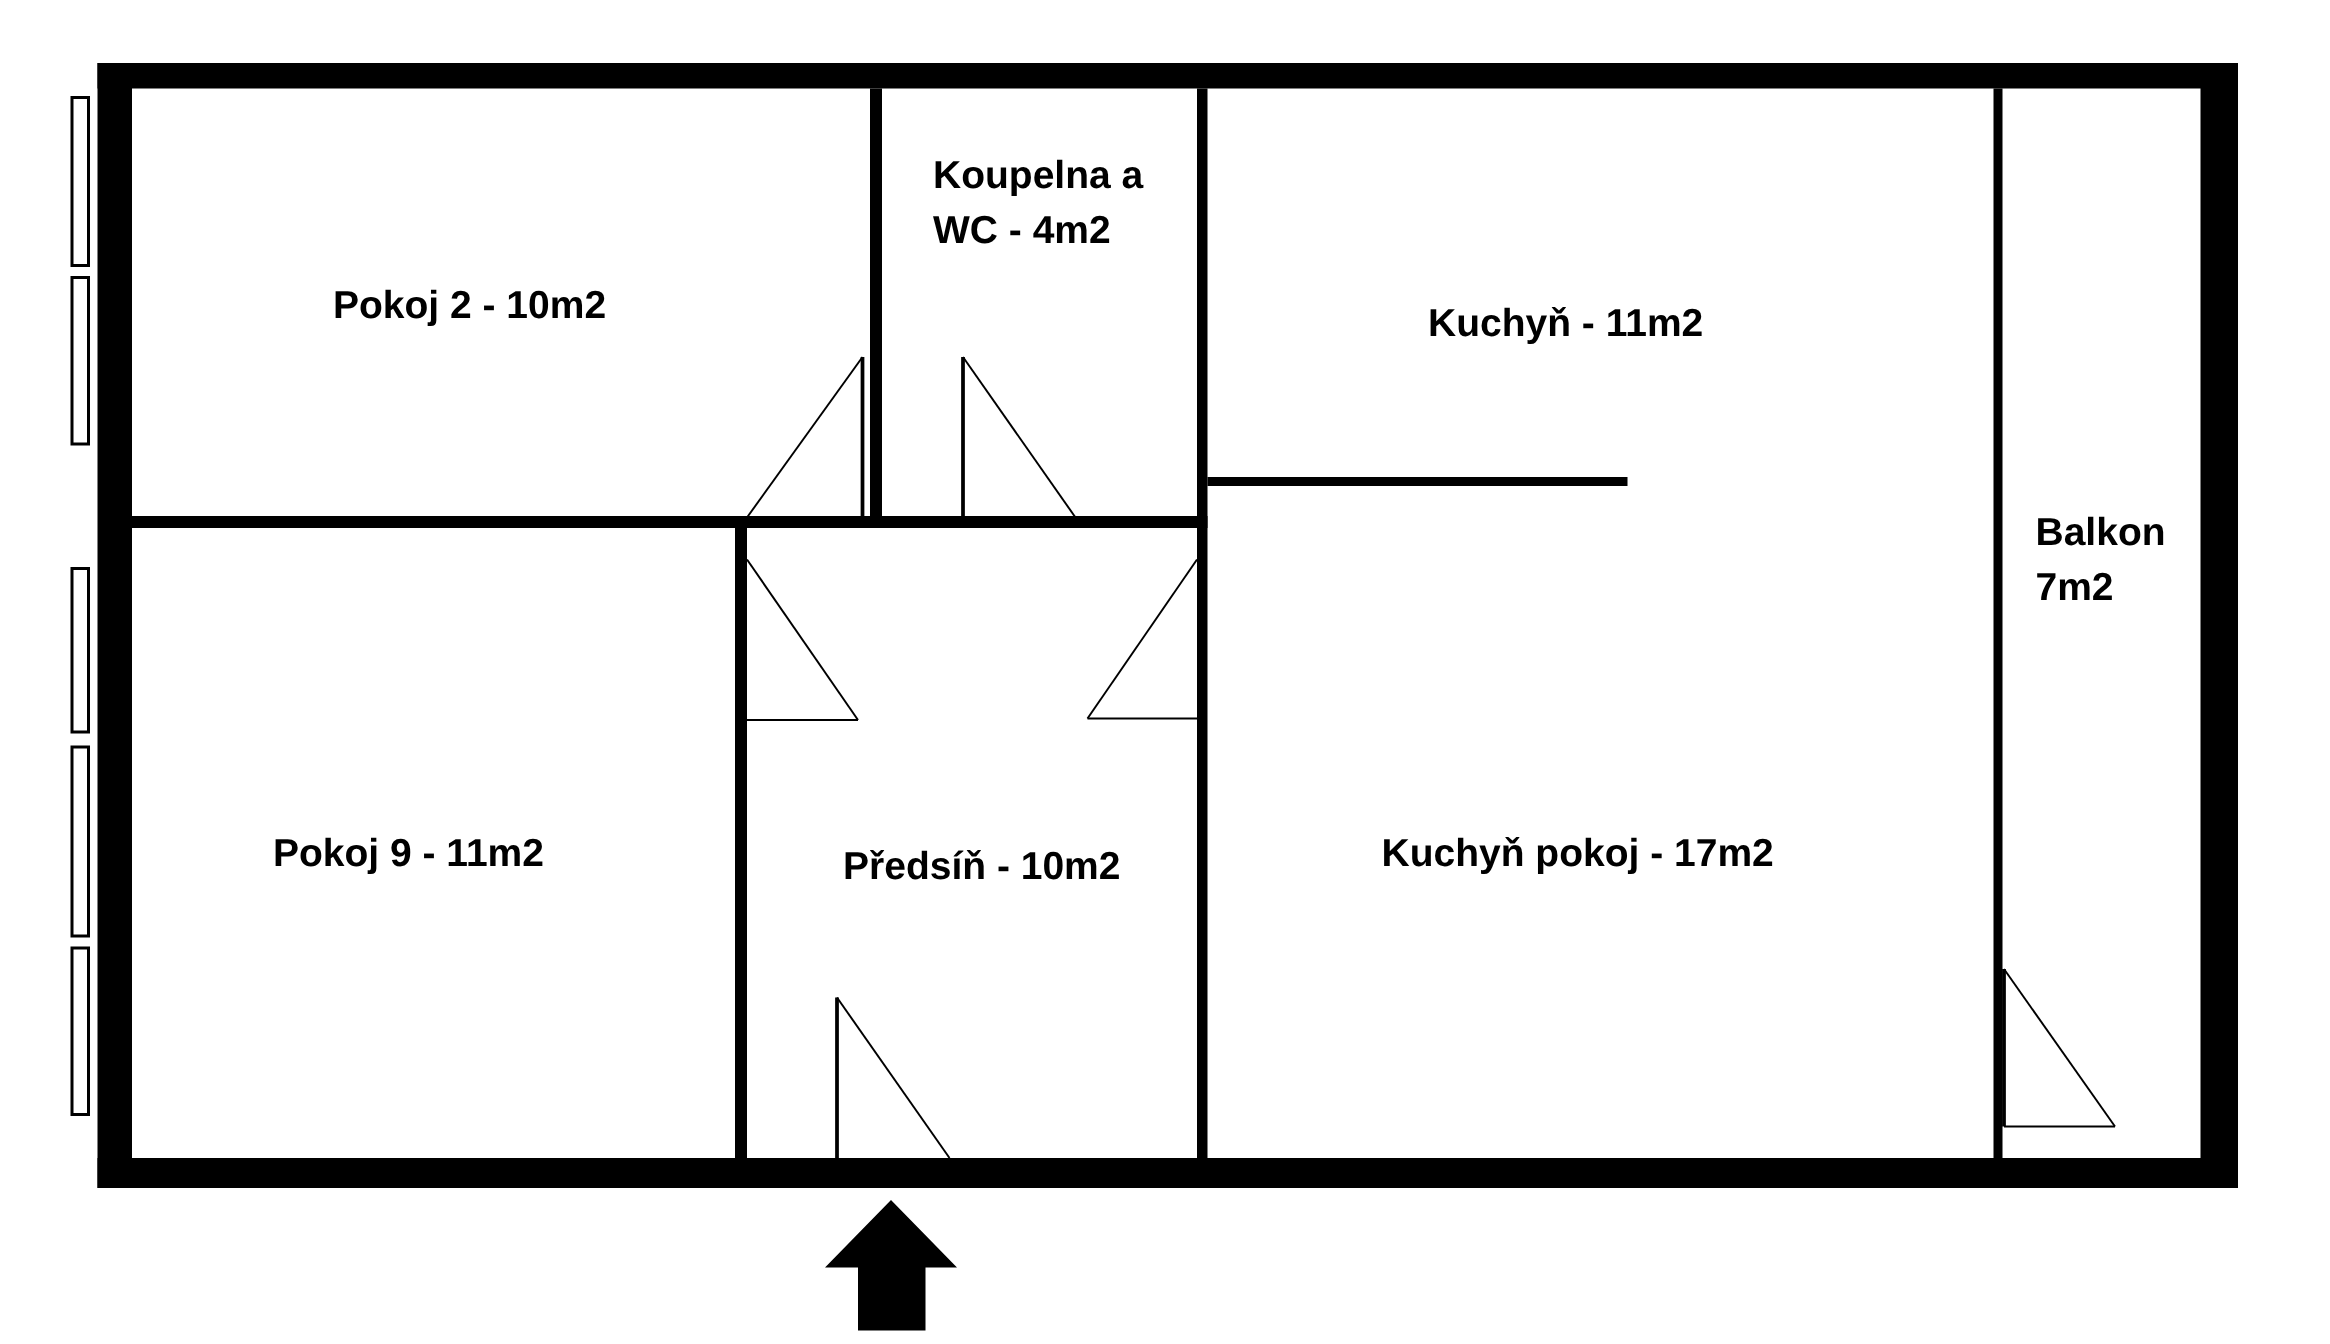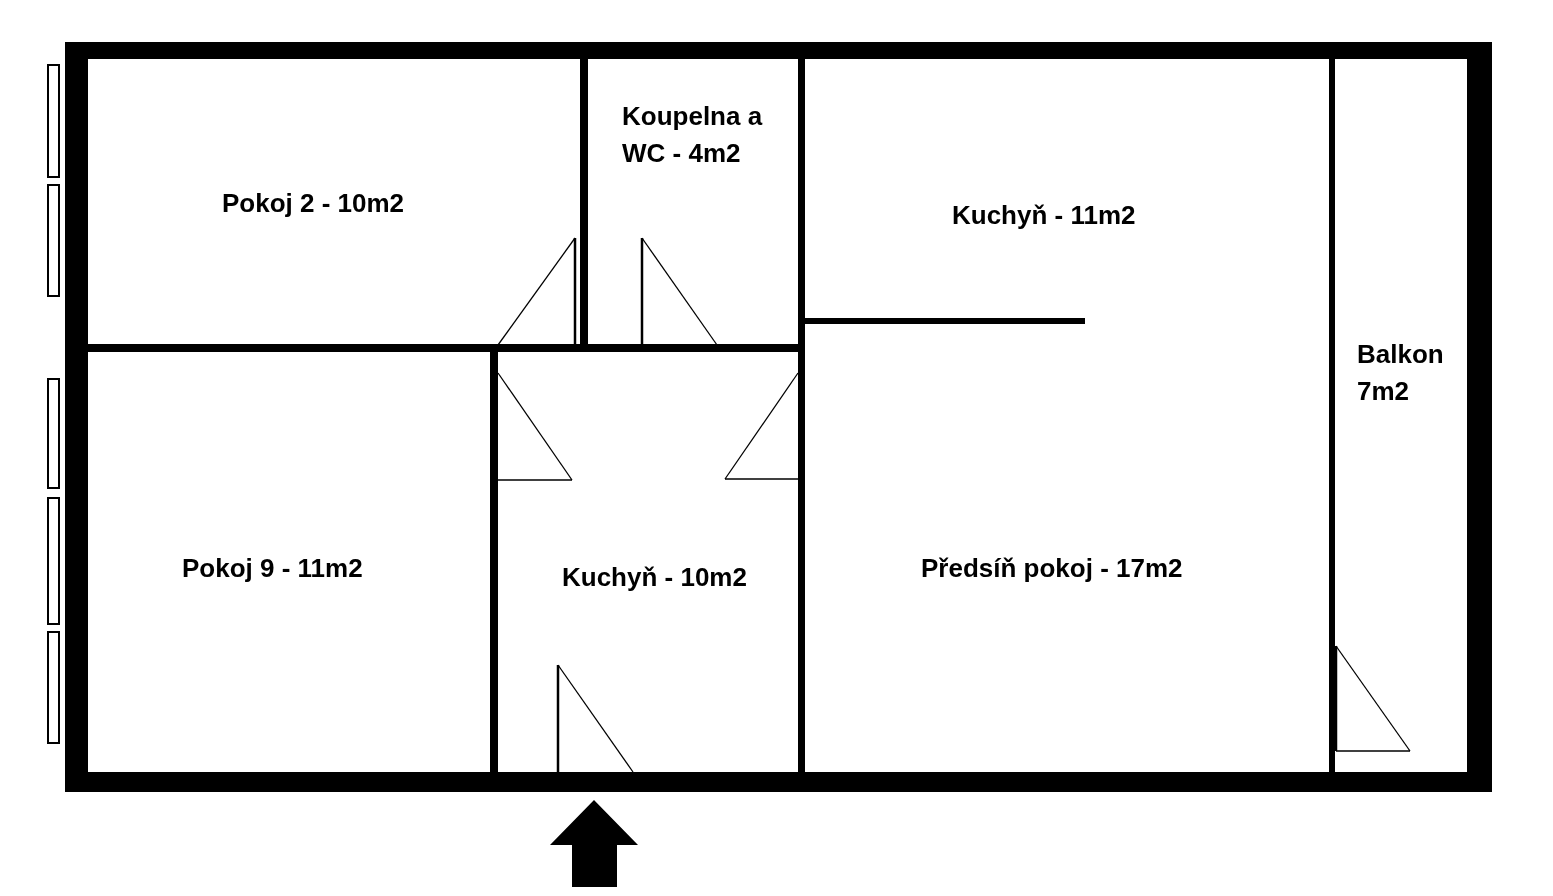--- a/index.html
+++ b/index.html
@@ -79,23 +79,23 @@
 
   <div class="label" style="left:952px; top:200px;">Kuchyň - 11m2</div>
 
   <div class="label two-line" style="left:1357px; top:336px;">
     <span>Balkon</span>
     <span>7m2</span>
   </div>
 
   <div class="label" style="left:182px; top:553px;">Pokoj 9 - 11m2</div>
 
-  <div class="label" style="left:562px; top:562px;">Kuchyň - 10m2</div>
+  <div class="label" style="left:562px; top:562px;">Předsíň - 10m2</div>
 
-  <div class="label" style="left:921px; top:553px;">Předsíň pokoj - 17m2</div>
+  <div class="label" style="left:921px; top:553px;">Kuchyň pokoj - 17m2</div>
 
   <svg class="overlay" width="1553" height="896" viewBox="0 0 1553 896">
 
     <g>
       <line class="leaf" x1="575" y1="238" x2="575" y2="345"></line>
       <line class="swing" x1="575" y1="238" x2="498" y2="345"></line>
     </g>
 
     <g>
       <line class="leaf" x1="642" y1="238" x2="642" y2="345"></line>

